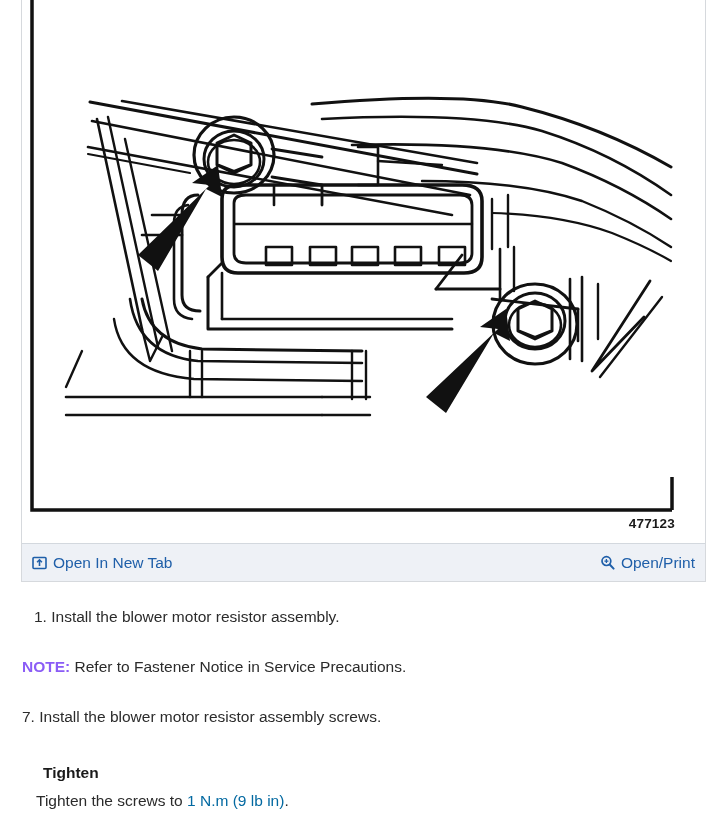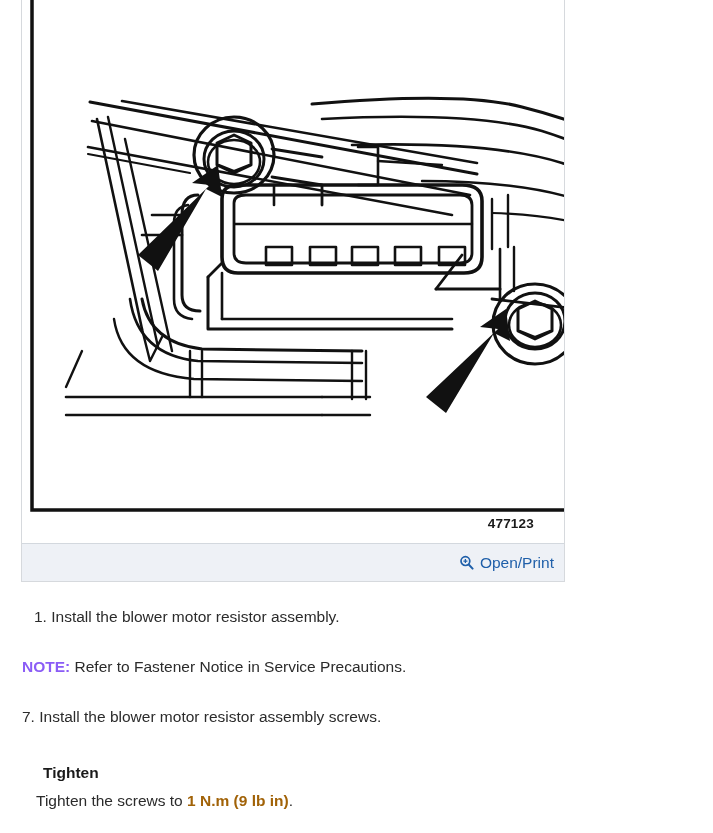--- a/index.html
+++ b/index.html
@@ -13,21 +13,21 @@
     font-family: "Liberation Sans", sans-serif;
     color: #2b2b2b;
     overflow: hidden;
   }
 
   
   #figure-card {
     position: absolute;
     left: 21px;
     top: -1px;
-    width: 544px;
+    width: 685px;
     height: 583px;
     background: #ffffff;
     border: 1px solid #d6d9dd;
     border-top: none;
     box-sizing: border-box;
   }
 
   #figure-viewport {
     position: absolute;
     left: 0;
@@ -116,21 +116,21 @@
     margin: 7px;
     padding: 0 22px;
   }
   .tighten-body {
     font-size: 15.5px;
     line-height: 21px;
     color: #2b2b2b;
     margin: 0;
     padding: 0 22px;
   }
-  .torque { font-weight: bold; color: #a16207; }
+  .torque { font-weight: normal; color: #0369a1; }
 </style>
 </head>
 <body>
 
 <div id="figure-card">
 
   <div id="figure-viewport">
     <svg id="figure-svg" width="682" height="544" viewBox="0 0 682 544">
       <rect x="0" y="0" width="682" height="544" fill="#ffffff"></rect>
 
@@ -241,20 +241,30 @@
         <path d="M116 256 L 188 186 L 170 184 L 196 166 L 200 198 L 184 190 L 136 272 Z"></path>
         <path d="M404 398 L 476 330 L 458 328 L 484 310 L 488 342 L 472 334 L 424 414 Z"></path>
       </g>
     </svg>
   </div>
 
   <div id="figure-number">477123</div>
 
   <div id="figure-toolbar">
 
+    <a id="open-new-tab-link" class="tool-link">
+      <span class="tool-icon">
+        <svg width="15" height="15" viewBox="0 0 15 15">
+          <rect x="1" y="2.5" width="13" height="11" rx="1" fill="none" stroke="#1f5fa9" stroke-width="1.6"></rect>
+          <path d="M7.5 11 L7.5 5.4" stroke="#1f5fa9" stroke-width="1.6"></path>
+          <path d="M5.1 7.3 L7.5 4.8 L9.9 7.3" fill="none" stroke="#1f5fa9" stroke-width="1.6"></path>
+        </svg>
+      </span>
+      <span>Open In New Tab</span>
+    </a>
 
     <a id="zoom-print-link" class="tool-link">
       <span class="tool-icon">
         <svg width="15" height="15" viewBox="0 0 15 15">
           <circle cx="6.4" cy="6.1" r="4.4" fill="none" stroke="#1f5fa9" stroke-width="1.7"></circle>
           <path d="M9.7 9.5 L13.6 13.6" stroke="#1f5fa9" stroke-width="2" stroke-linecap="round"></path>
           <path d="M6.4 4.1 L6.4 8.1 M4.4 6.1 L8.4 6.1" stroke="#1f5fa9" stroke-width="1.3"></path>
         </svg>
       </span>
       <span>Open/Print</span>

